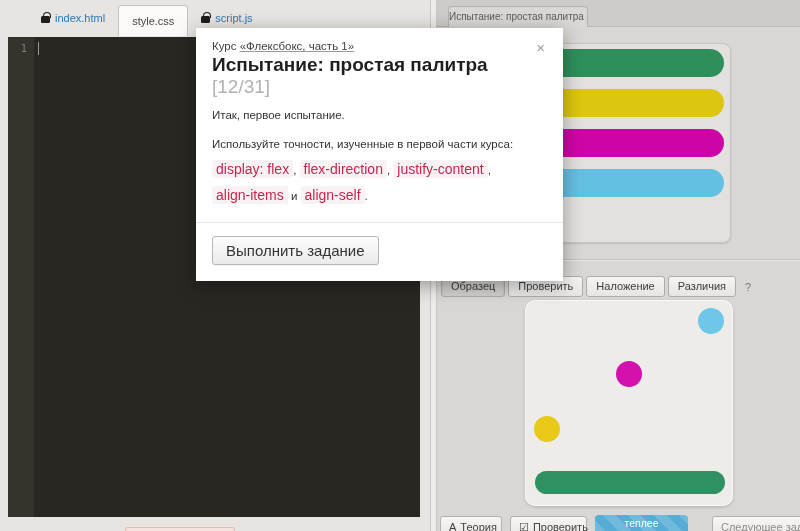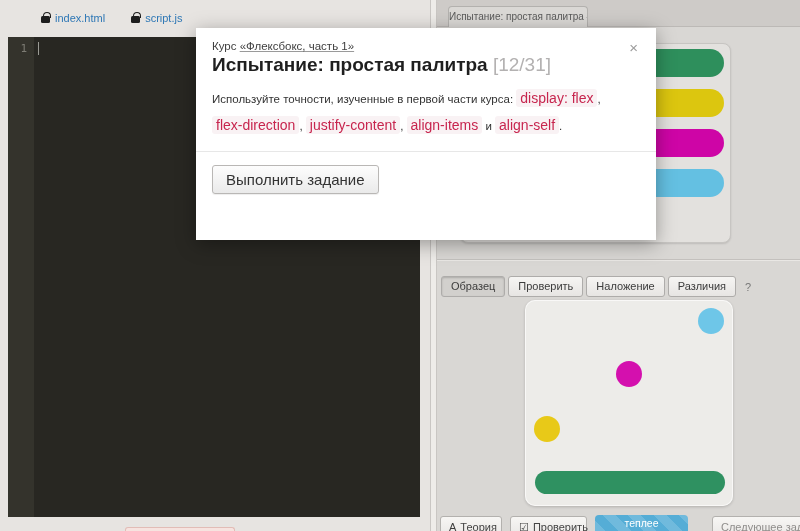--- a/index.html
+++ b/index.html
@@ -72,21 +72,21 @@
   .btn-theory { left:3px;  width:62px; }
   .btn-check  { left:73px; width:77px; }
   .btn-icon { font-size:11px; color:#3c3c3c; flex:none; }
   .hint-bar { position:absolute; left:158px; top:515px; width:93px; height:18px;
               border-radius:4px 4px 0 0; color:#fff; font-size:10.5px; text-align:center;
               line-height:17px;
               background-image:repeating-linear-gradient(45deg, rgba(255,255,255,.16) 0 9px, rgba(255,255,255,0) 9px 18px); }
   .btn-next { left:275px; width:140px; color:#8f8d8b; }
 
   
-  .modal { position:absolute; left:196px; top:28px; width:460px; min-height:212px;
+  .modal { position:absolute; left:196px; top:28px; width:367px; min-height:212px;
            background:#ffffff; box-shadow:0 4px 18px rgba(0,0,0,.35); padding:12px 16px 16px; z-index:10; }
   .modal-kicker { font-size:11.5px; color:#3f3f3f; }
   .course-link { color:#3f3f3f; text-decoration:underline; text-decoration-color:#9a9a9a; cursor:pointer; }
   .modal-close { position:absolute; right:18px; top:12px; font-size:15px; color:#9c9c9c;
                  line-height:1; cursor:pointer; }
   .modal-title { margin:2px 0 0; font-size:19px; font-weight:bold; color:#1f1f1f; }
   .modal-progress { color:#b3b1b1; font-weight:normal; }
   .modal-p { margin:9px 0 0; font-size:11.5px; color:#333; line-height:1.55; }
   .modal-p.props { line-height:1.9; }
   .code-chip { font-family:Liberation Sans, sans-serif; font-size:14px; color:#c7254e;
@@ -99,20 +99,23 @@
 </style>
 </head>
 <body>
 
 <div class="left-pane">
   <div class="etabs">
     <div class="etab">
       <span class="lock"></span>
       <span>index.html</span>
     </div>
+    <div class="etab active">
+      <span>style.css</span>
+    </div>
     <div class="etab">
       <span class="lock"></span>
       <span>script.js</span>
     </div>
   </div>
   <div class="editor">
     <div class="gutter">
       <span>1</span>
     </div>
     <div class="caret"></div>
@@ -171,20 +174,21 @@
   <div class="modal-kicker">
     <span>Курс </span><span class="course-link">«Флексбокс, часть 1»</span>
   </div>
   <span class="modal-close">×</span>
 
   <h1 class="modal-title">
     <span>Испытание: простая палитра</span>
     <span class="modal-progress">[12/31]</span>
   </h1>
 
+  <p class="modal-p">Итак, первое испытание.</p>
 
   <p class="modal-p props">
     <span>Используйте точности, изученные в первой части курса: </span>
     <span class="code-chip">display: flex</span><span>, </span>
     <span class="code-chip">flex-direction</span><span>, </span>
     <span class="code-chip">justify-content</span><span>, </span>
     <span class="code-chip">align-items</span><span> и </span>
     <span class="code-chip">align-self</span><span>.</span>
   </p>
 

